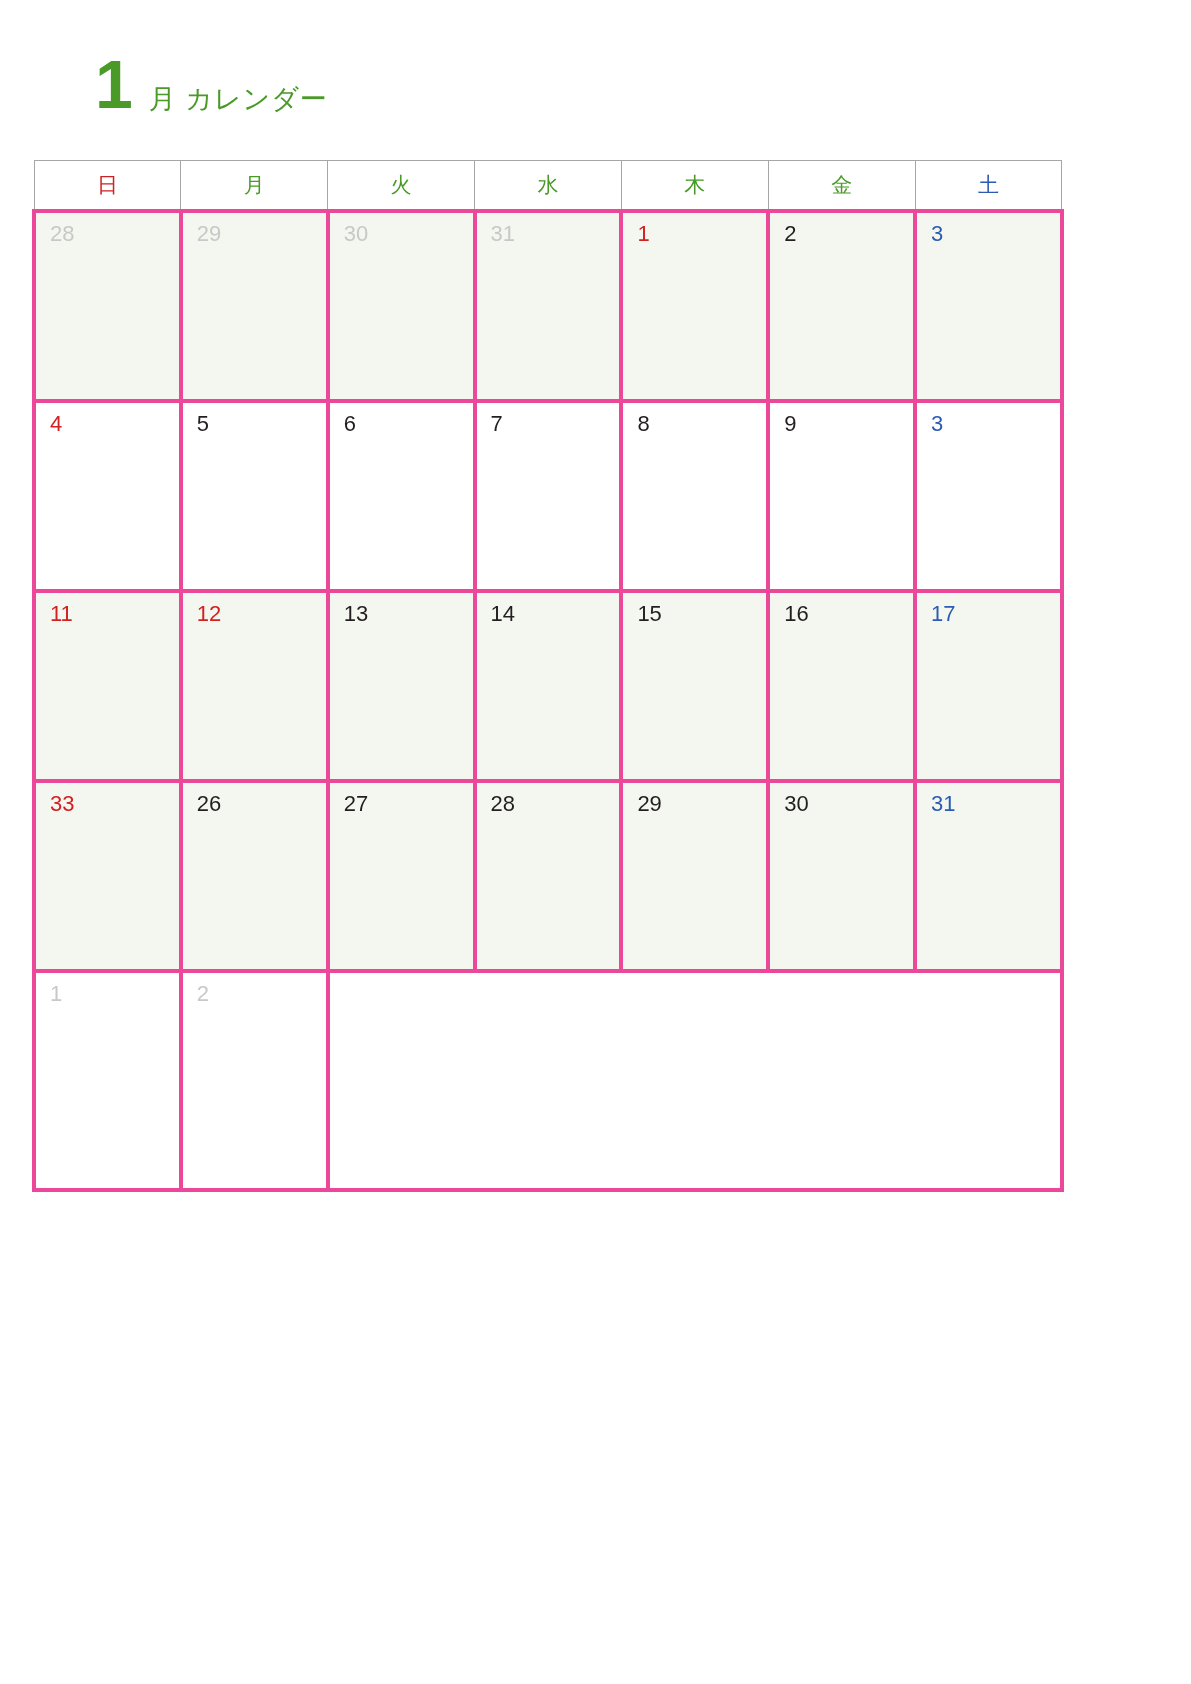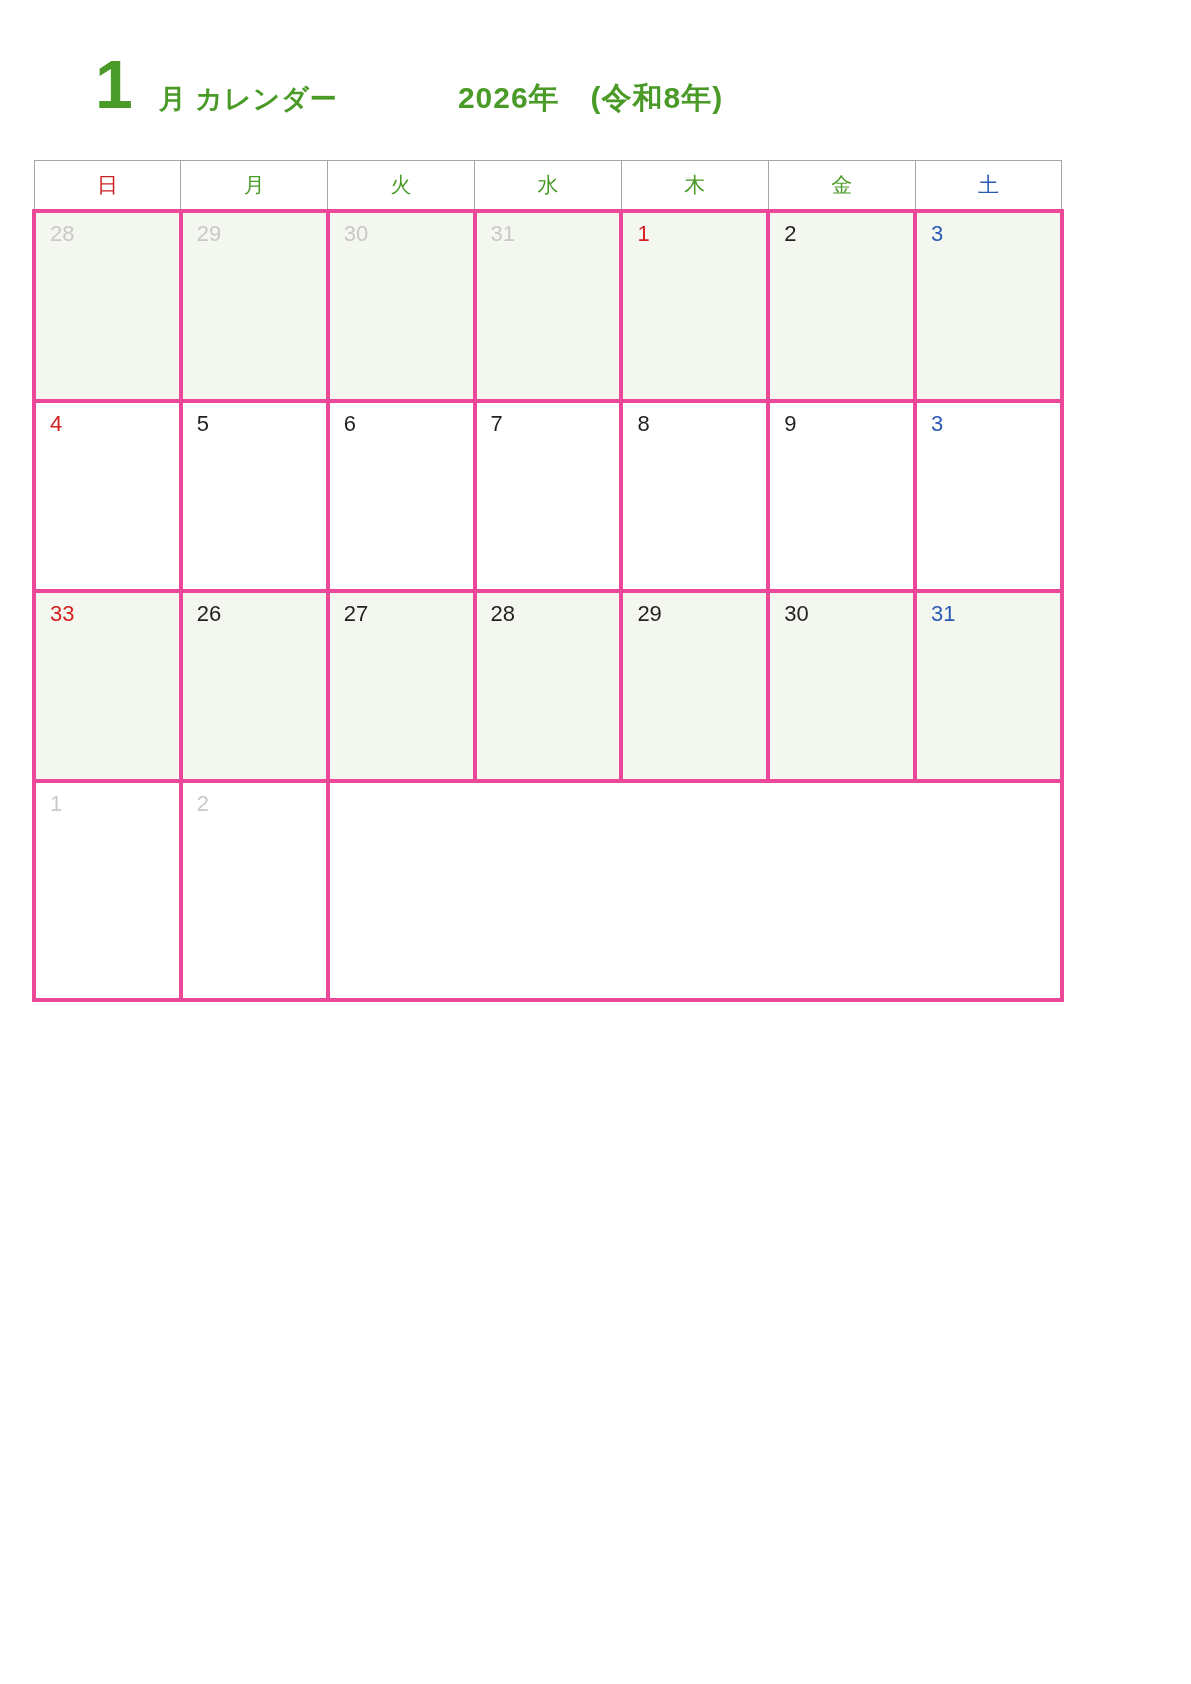--- a/index.html
+++ b/index.html
@@ -33,23 +33,23 @@
   }
   .month-number {
     font-size: 68px;
     font-weight: bold;
     color: #4a9a28;
     line-height: 1;
     letter-spacing: 0px;
   }
   .month-suffix {
     font-size: 27px;
-    font-weight: bold;
+    font-weight: normal;
     color: #4a9a28;
-    margin-left: 26px;
+    margin-left: 16px;
     letter-spacing: 1px;
   }
   .year-block {
     font-size: 30px;
     font-weight: bold;
     color: #4a9a28;
     margin-left: 120px;
     letter-spacing: 1px;
     white-space: pre;
   }
@@ -106,21 +106,20 @@
   }
 </style>
 </head>
 <body>
 
 <div class="page">
 
   <div class="header">
     <span class="month-number">1</span>
     <span class="month-suffix">月 カレンダー</span>
-    <span class="year-block">2026年　(令和8年)</span>
   </div>
 
   <table class="calendar">
     <colgroup>
       <col>
         <col>
         <col>
         <col>
         <col>
         <col>
@@ -180,20 +179,43 @@
             <span class="daynum d-norm">8</span>
           </td>
         <td>
             <span class="daynum d-norm">9</span>
           </td>
         <td>
             <span class="daynum d-sat">3</span>
           </td>
       </tr>
 
+      <tr>
+        <td class="shaded">
+            <span class="daynum d-sun">11</span>
+          </td>
+        <td class="shaded">
+            <span class="daynum d-sun">12</span>
+          </td>
+        <td class="shaded">
+            <span class="daynum d-norm">13</span>
+          </td>
+        <td class="shaded">
+            <span class="daynum d-norm">14</span>
+          </td>
+        <td class="shaded">
+            <span class="daynum d-norm">15</span>
+          </td>
+        <td class="shaded">
+            <span class="daynum d-norm">16</span>
+          </td>
+        <td class="shaded">
+            <span class="daynum d-sat">17</span>
+          </td>
+      </tr>
 
 
       <tr>
         <td class="shaded">
             <span class="daynum d-sun">33</span>
           </td>
         <td class="shaded">
             <span class="daynum d-norm">26</span>
           </td>
         <td class="shaded">

